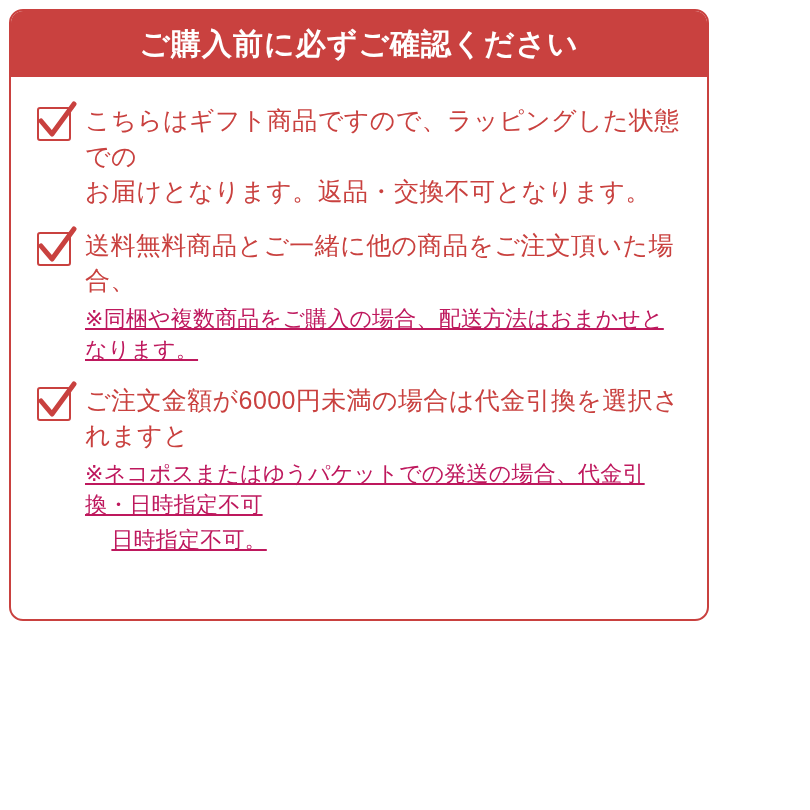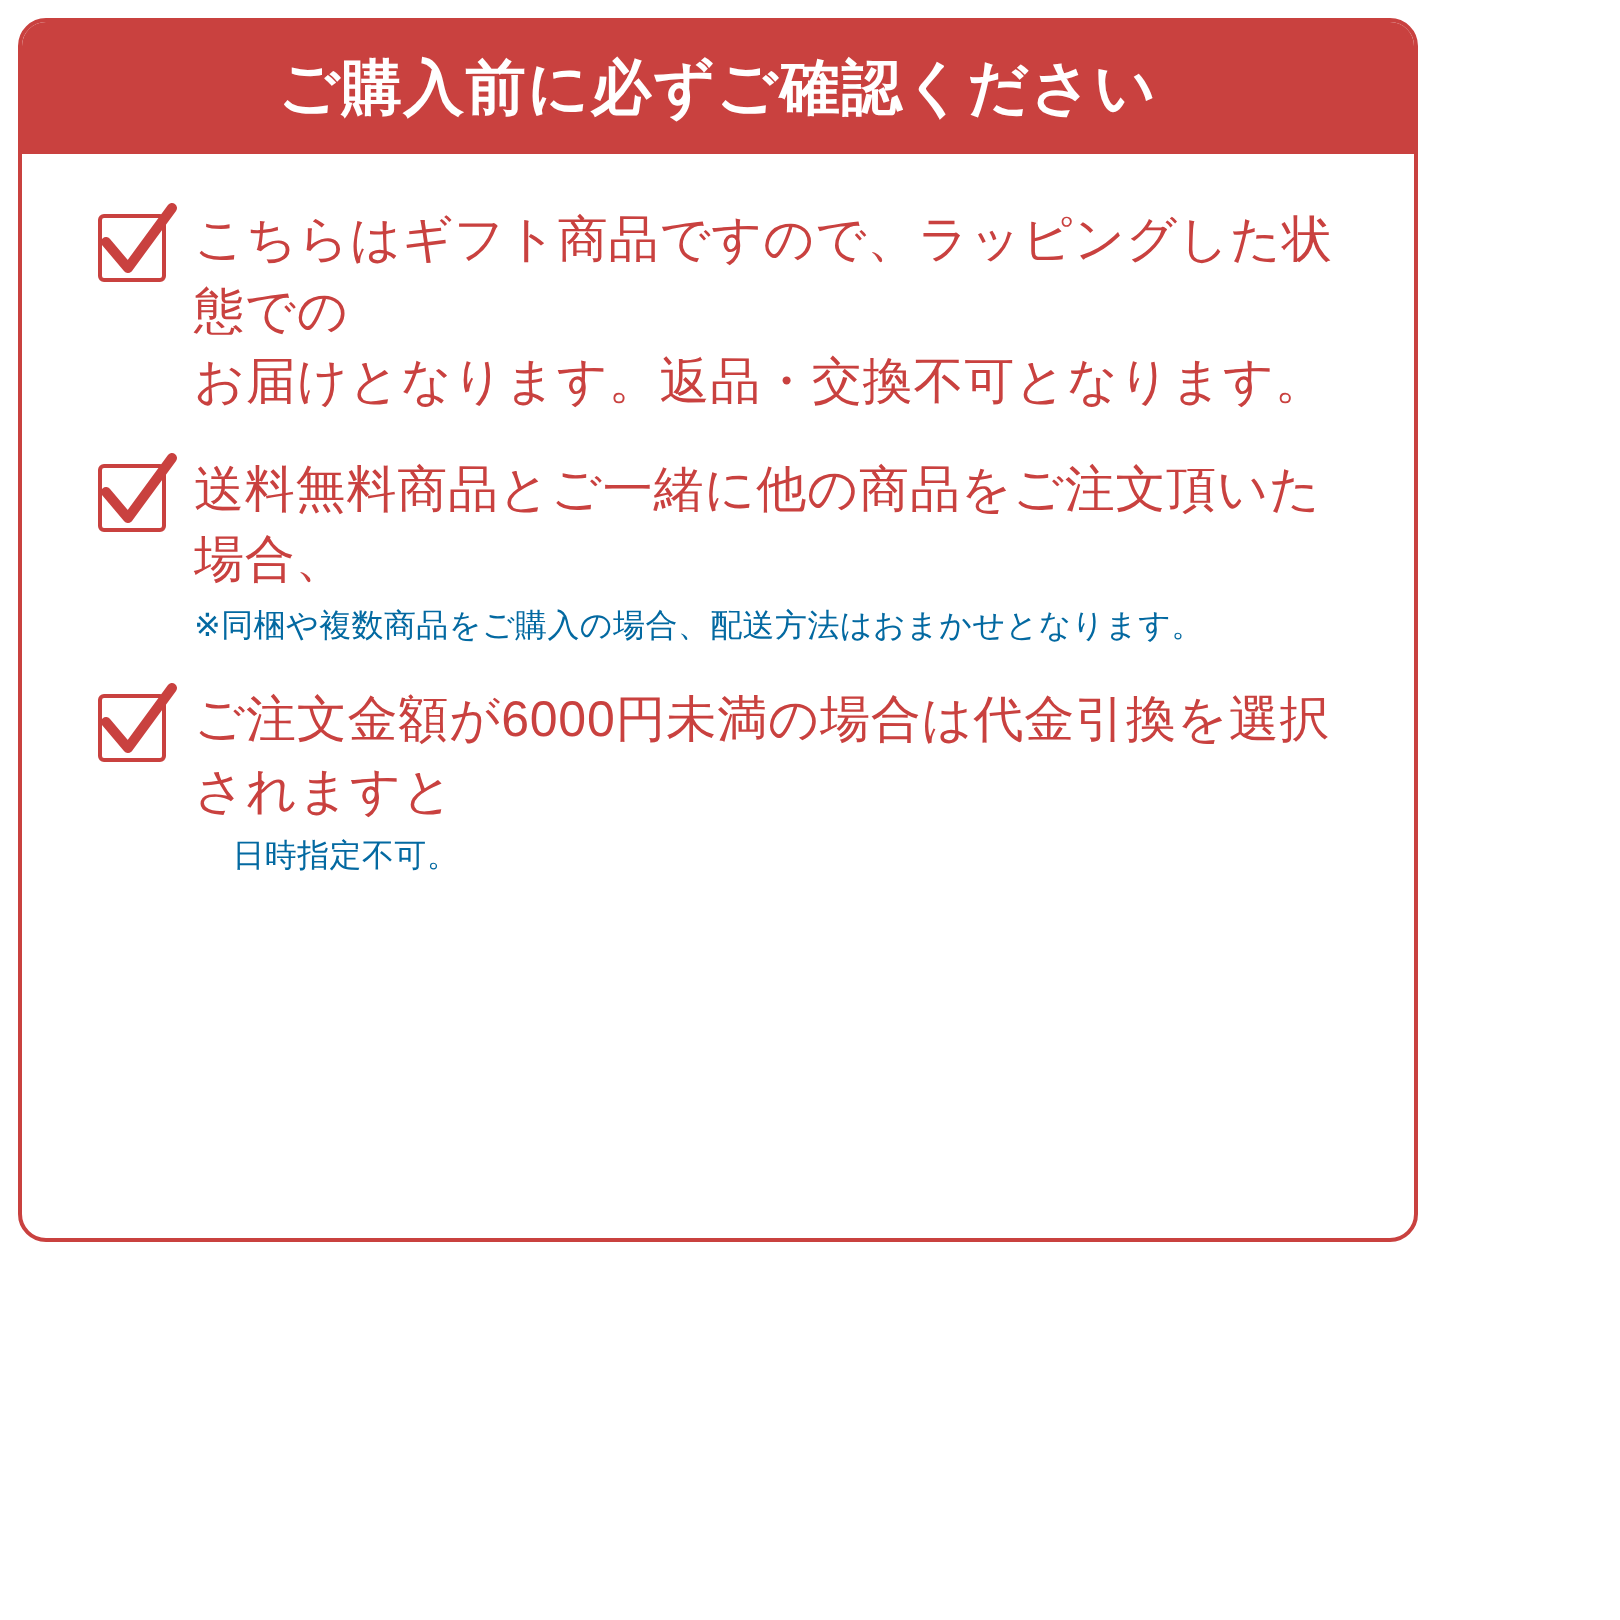--- a/index.html
+++ b/index.html
@@ -31,21 +31,21 @@
     background: #c9413f;
     color: #ffffff;
     display: flex;
     align-items: center;
     justify-content: center;
     font-size: 30px;
     font-weight: bold;
     letter-spacing: 1px;
   }
   .panel-body {
-    padding: 26px 26px 10px 38px;
+    padding: 26px 26px 10px 26px;
   }
   .item {
     display: flex;
     align-items: flex-start;
     margin-bottom: 18px;
   }
   .check-icon {
     flex: 0 0 auto;
     width: 34px;
     height: 34px;
@@ -73,25 +73,26 @@
   .item-text {
     flex: 1 1 auto;
   }
   .main-line {
     font-size: 25px;
     line-height: 1.42;
     color: #c9413f;
     letter-spacing: 0.4px;
   }
   .note-line {
-    font-size: 16px;
+    font-size: 22px;
     line-height: 1.42;
-    color: #0369a1;
+    color: #be185d;
     margin-top: 4px;
     letter-spacing: 0.2px;
+    text-decoration: underline;
   }
   .note-line.indent {
     text-indent: 1.2em;
   }
 </style>
 </head>
 <body>
 
 <div class="panel">
   <div class="panel-header">ご購入前に必ずご確認ください</div>
@@ -125,19 +126,20 @@
 
     <div class="item">
       <span class="check-icon">
         <span class="box"></span>
         <svg viewBox="0 0 42 42" aria-hidden="true">
           <path d="M6 20 L17 33 L39 3" fill="none" stroke="#c9413f" stroke-width="5" stroke-linecap="round" stroke-linejoin="round"></path>
         </svg>
       </span>
       <span class="item-text">
         <div class="main-line">ご注文金額が6000円未満の場合は代金引換を選択されますと</div>
+        <div class="note-line">※ネコポスまたはゆうパケットでの発送の場合、代金引換・日時指定不可</div>
         <div class="note-line indent">日時指定不可。</div>
       </span>
     </div>
 
 
   </div>
 </div>
 
 </body></html>

